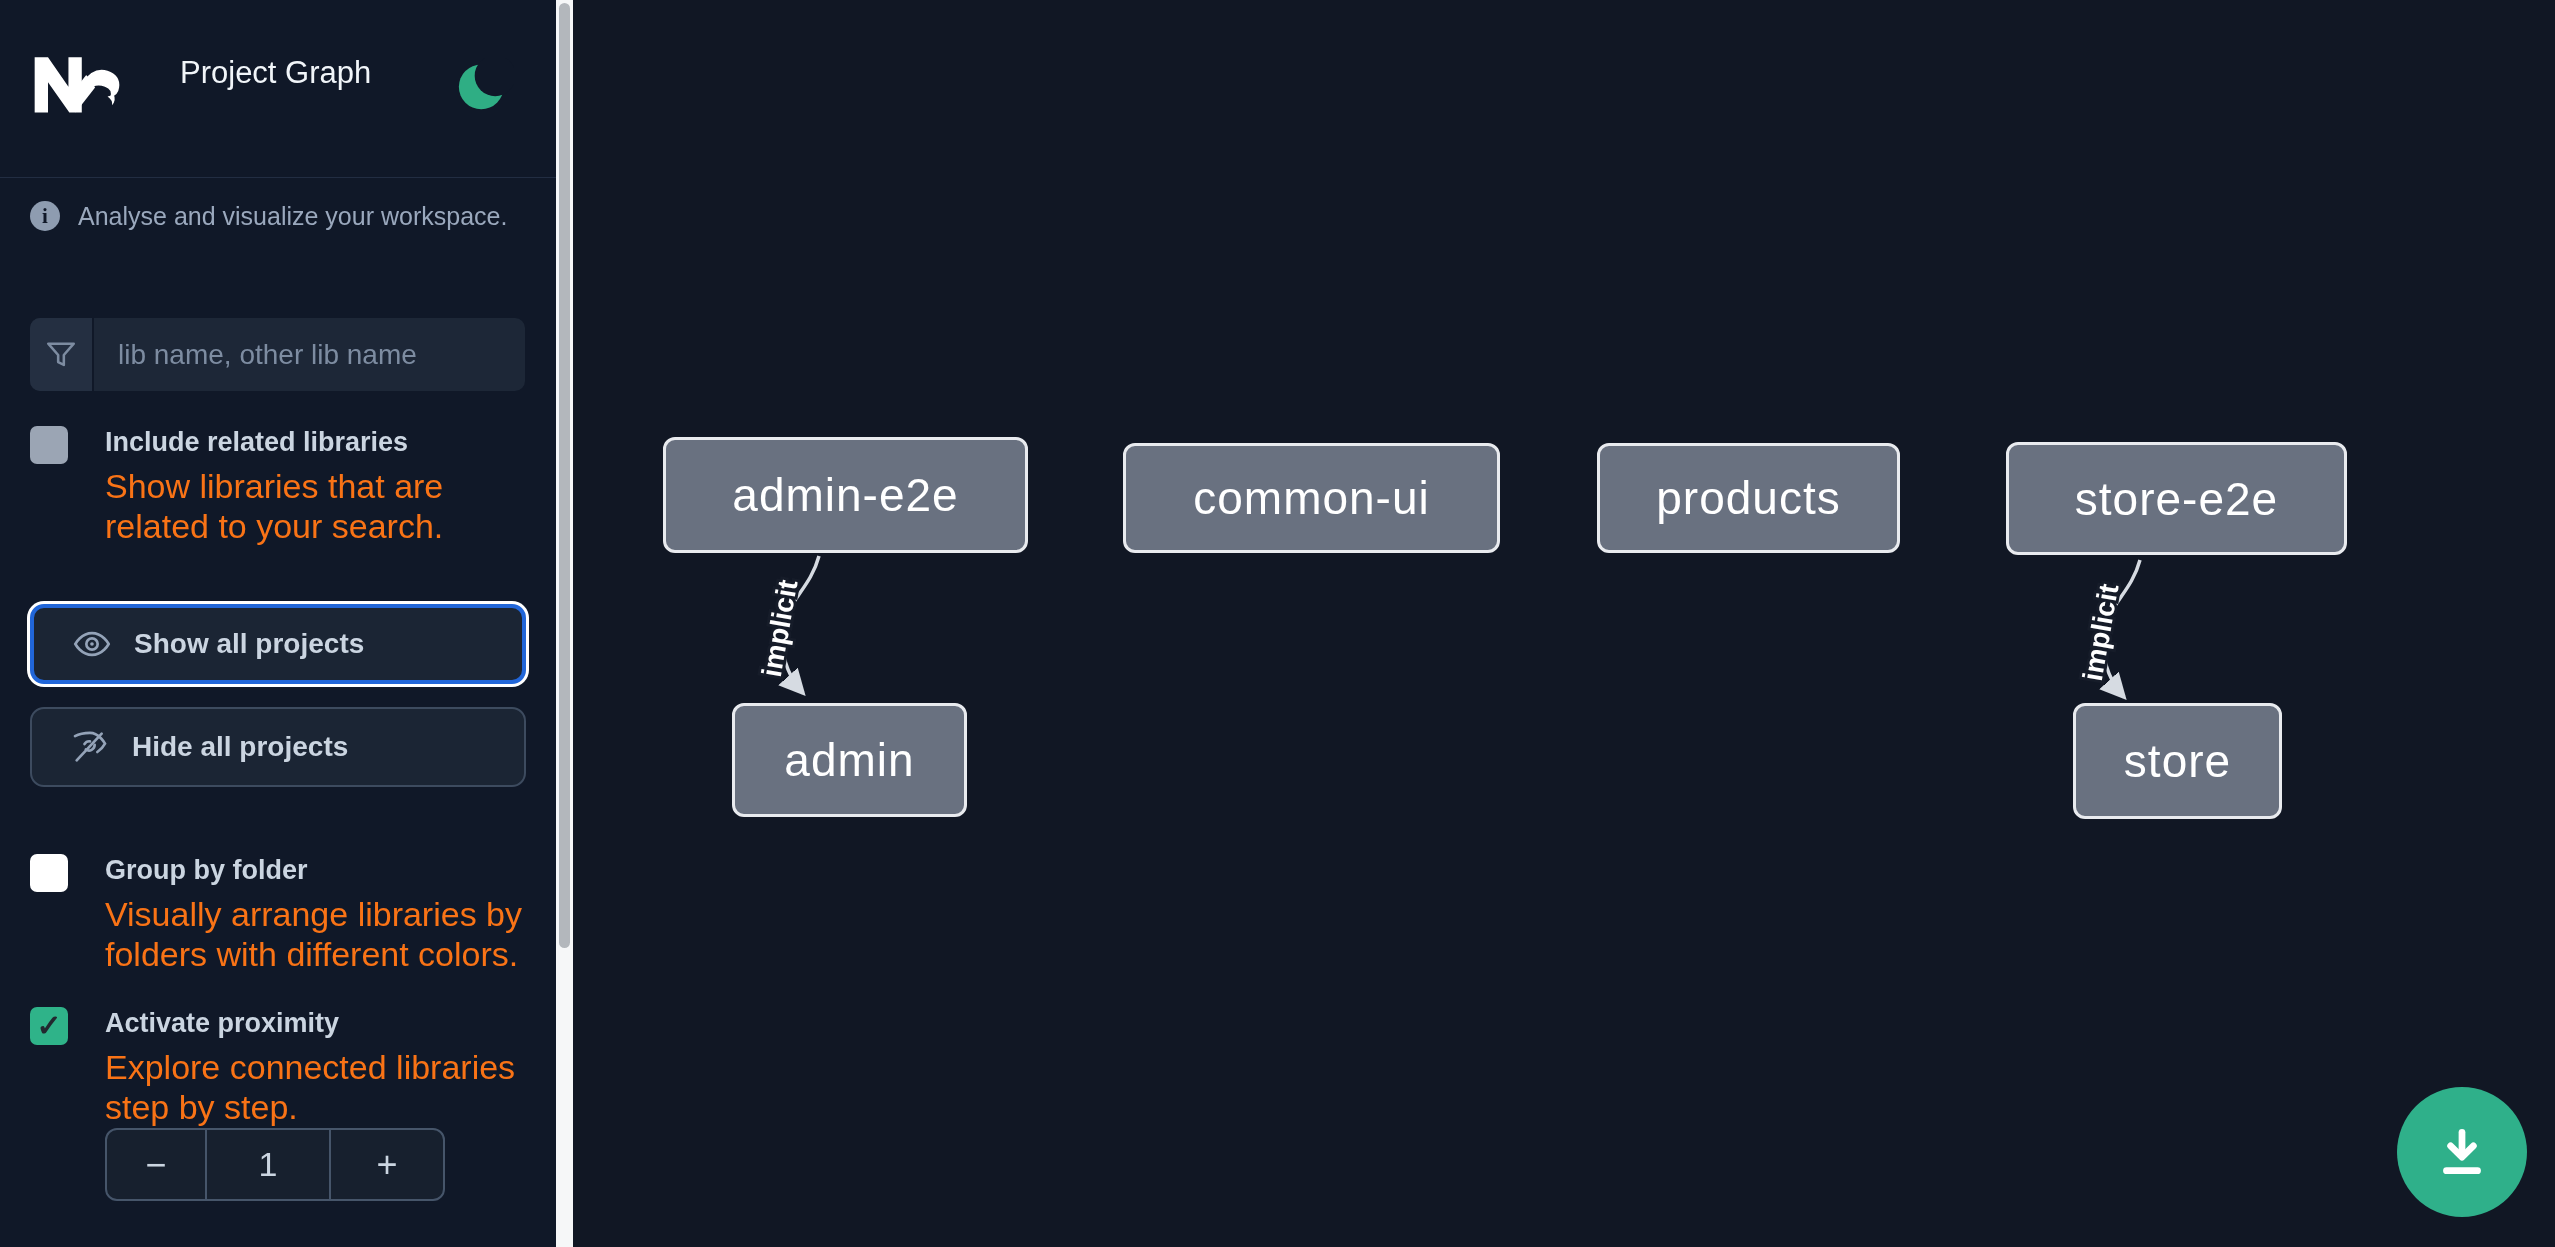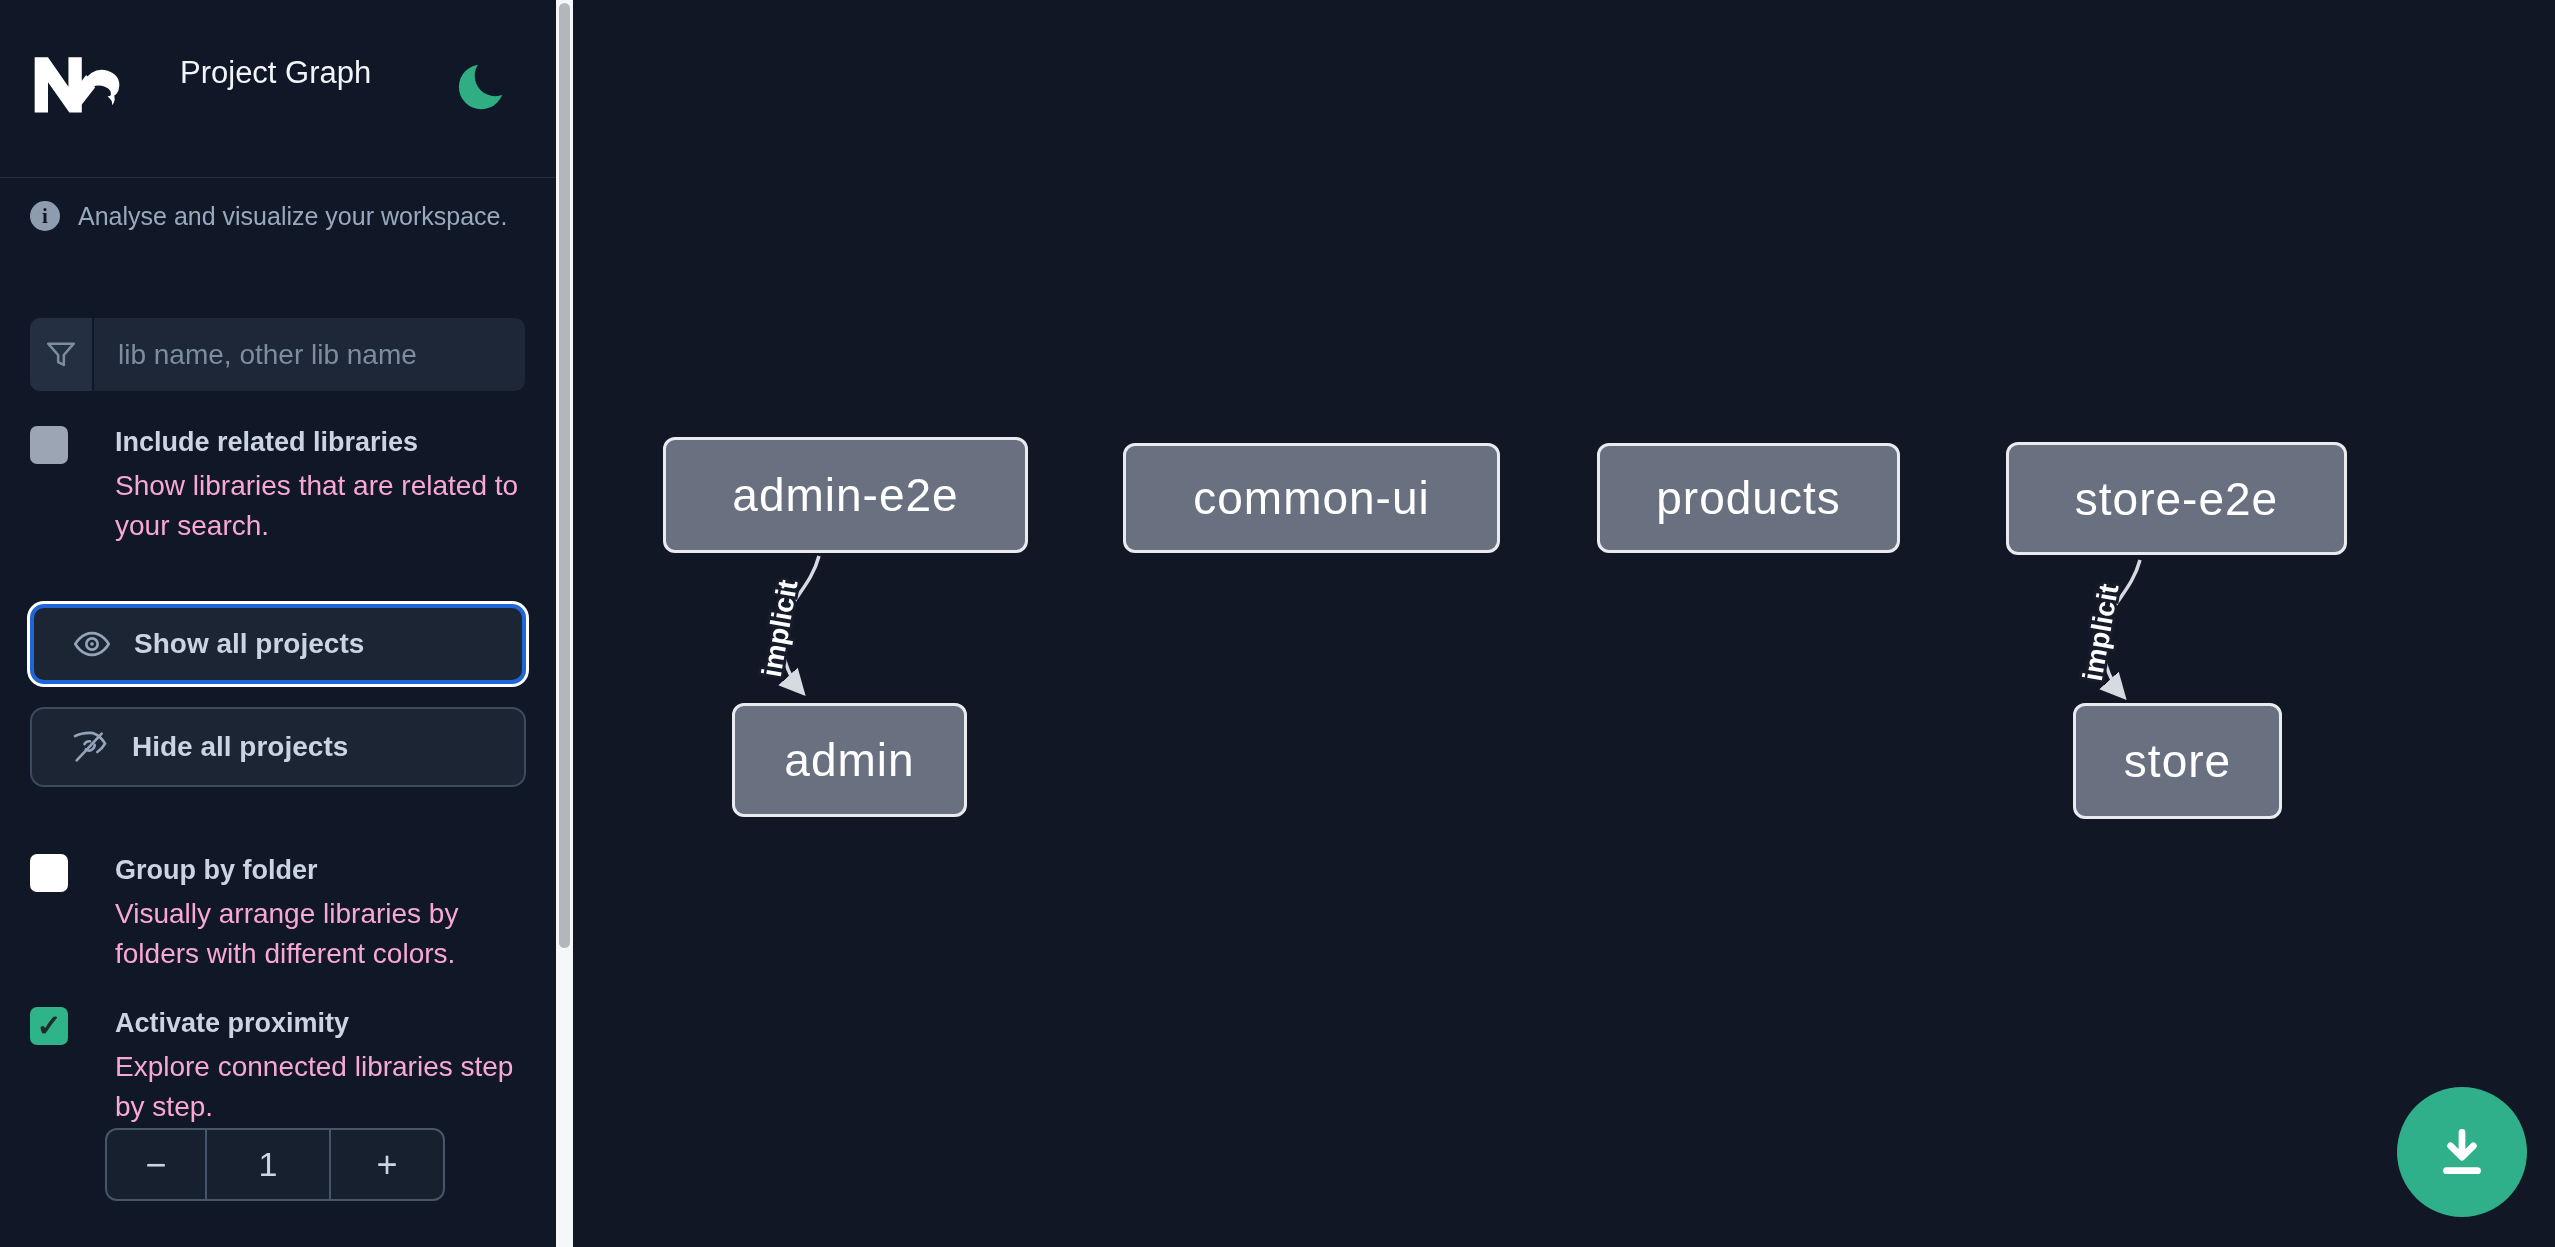--- a/index.html
+++ b/index.html
@@ -32,29 +32,29 @@
   
   .search{position:absolute;top:318px;left:30px;width:495px;height:73px;
     background:#1d2737;border-radius:10px;display:flex;align-items:stretch;overflow:hidden;}
   .search-iconbox{flex:0 0 64px;background:#242f41;display:flex;align-items:center;justify-content:center;
     border-right:2px solid #101828;}
   .search input{flex:1;background:transparent;border:none;outline:none;color:#c4b5fd;
     font-size:28px;padding:12px 24px;font-family:"Liberation Sans",sans-serif;}
   .search input::placeholder{color:#7d8ca1;opacity:1;}
 
   
-  .toggle{position:absolute;left:30px;right:34px;display:flex;align-items:flex-start;gap:47px;}
+  .toggle{position:absolute;left:30px;right:34px;display:flex;align-items:flex-start;gap:37px;}
   .checkbox{flex:0 0 auto;width:38px;height:38px;border-radius:7px;margin-top:2px;cursor:pointer;}
   .checkbox.gray{background:#9ba5b4;}
   .checkbox.white{background:#ffffff;}
   .checkbox.green{background:#2fb389;display:flex;align-items:center;justify-content:center;}
   .checkbox.green::before{content:"✓";color:#22282f;font-size:30px;font-weight:700;line-height:1;}
   .toggle .txt{flex:1;}
   .toggle .lbl{font-size:27px;font-weight:700;color:#cbd5e1;line-height:36px;}
-  .toggle .desc{margin-top:6px;font-size:28px;line-height:40px;color:#f9a8d4;max-width:432px;}
+  .toggle .desc{margin-top:6px;font-size:34px;line-height:40px;color:#f97316;max-width:432px;}
 
   
   .side-btn{position:absolute;left:30px;width:496px;height:80px;border-radius:14px;
     background:#1b2534;display:flex;align-items:center;padding-left:38px;gap:22px;cursor:pointer;
     font-family:"Liberation Sans",sans-serif;}
   .side-btn .blabel{font-size:28px;font-weight:600;color:#cbd5e1;}
   .btn-show{top:604px;border:4px solid #2166d9;box-shadow:0 0 0 3px #ffffff;}
   .btn-hide{top:707px;border:2px solid #3d4b5f;}
 
   

